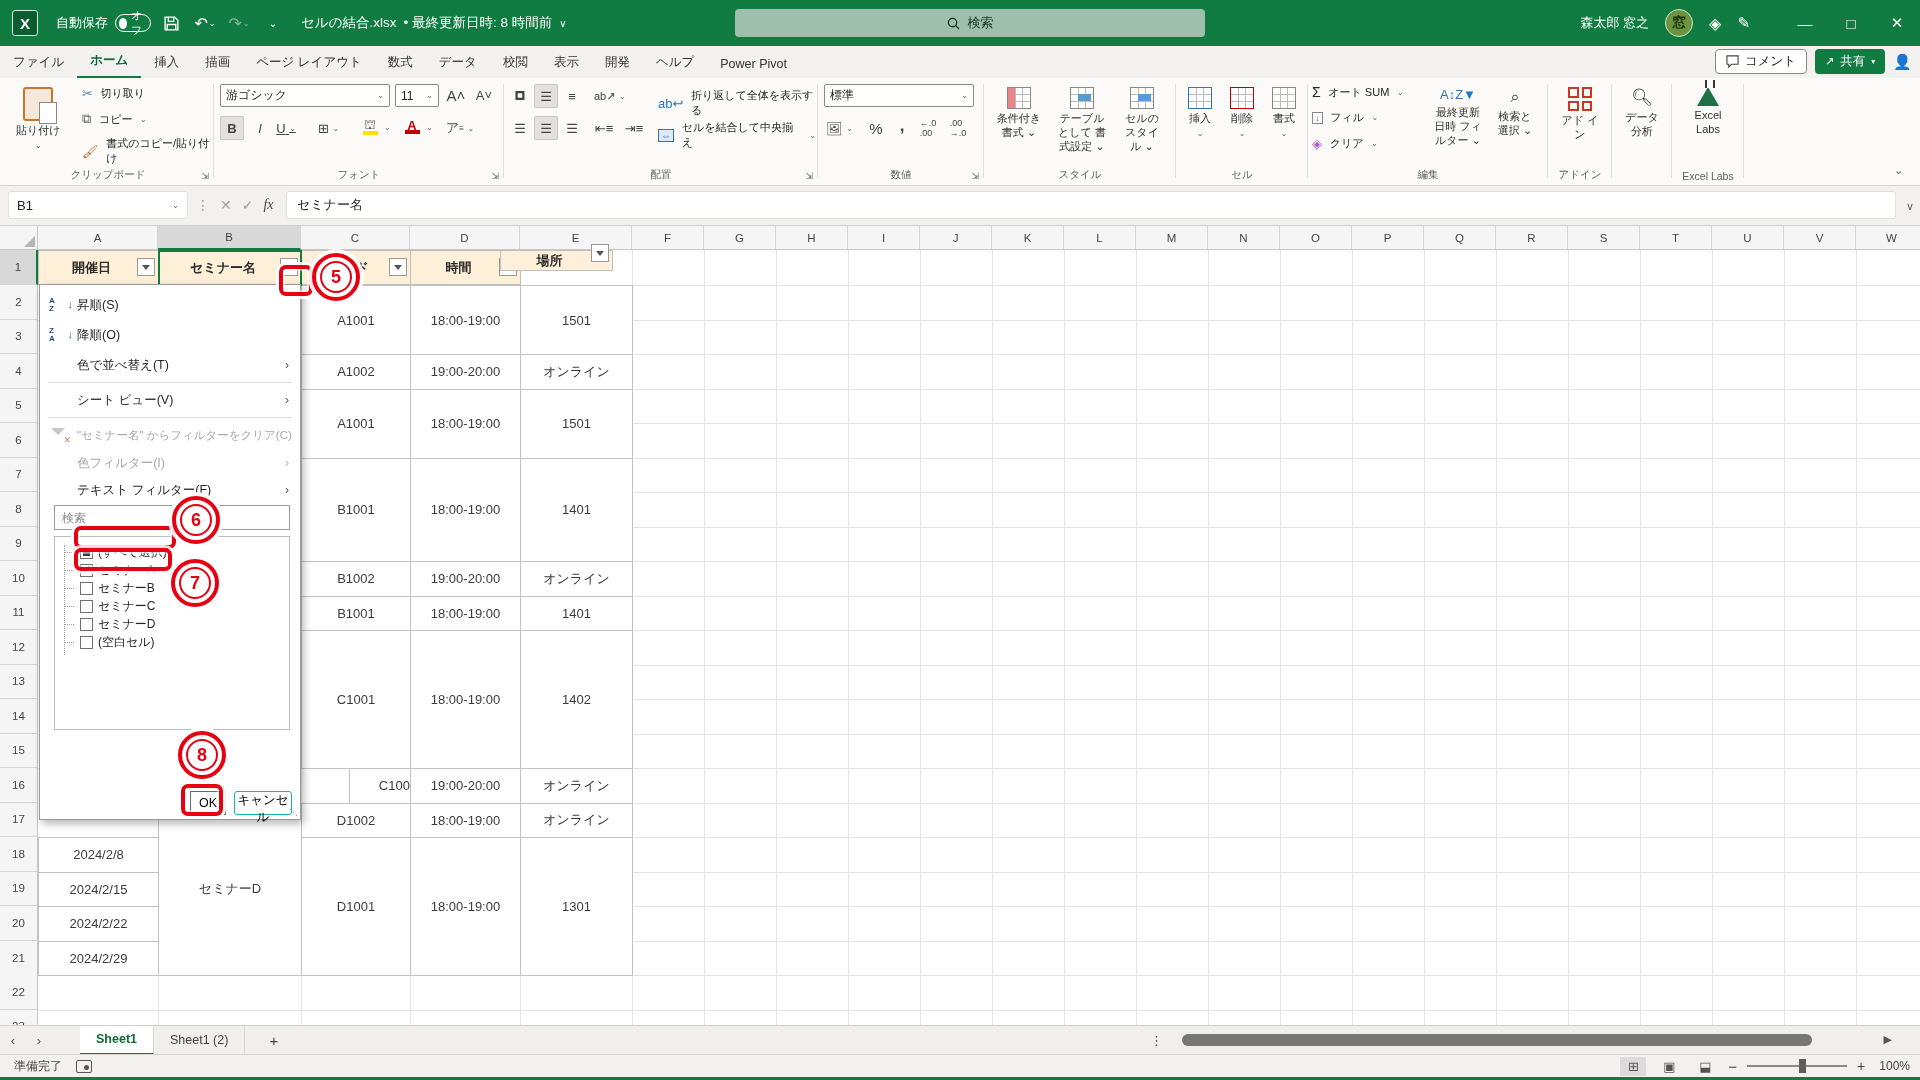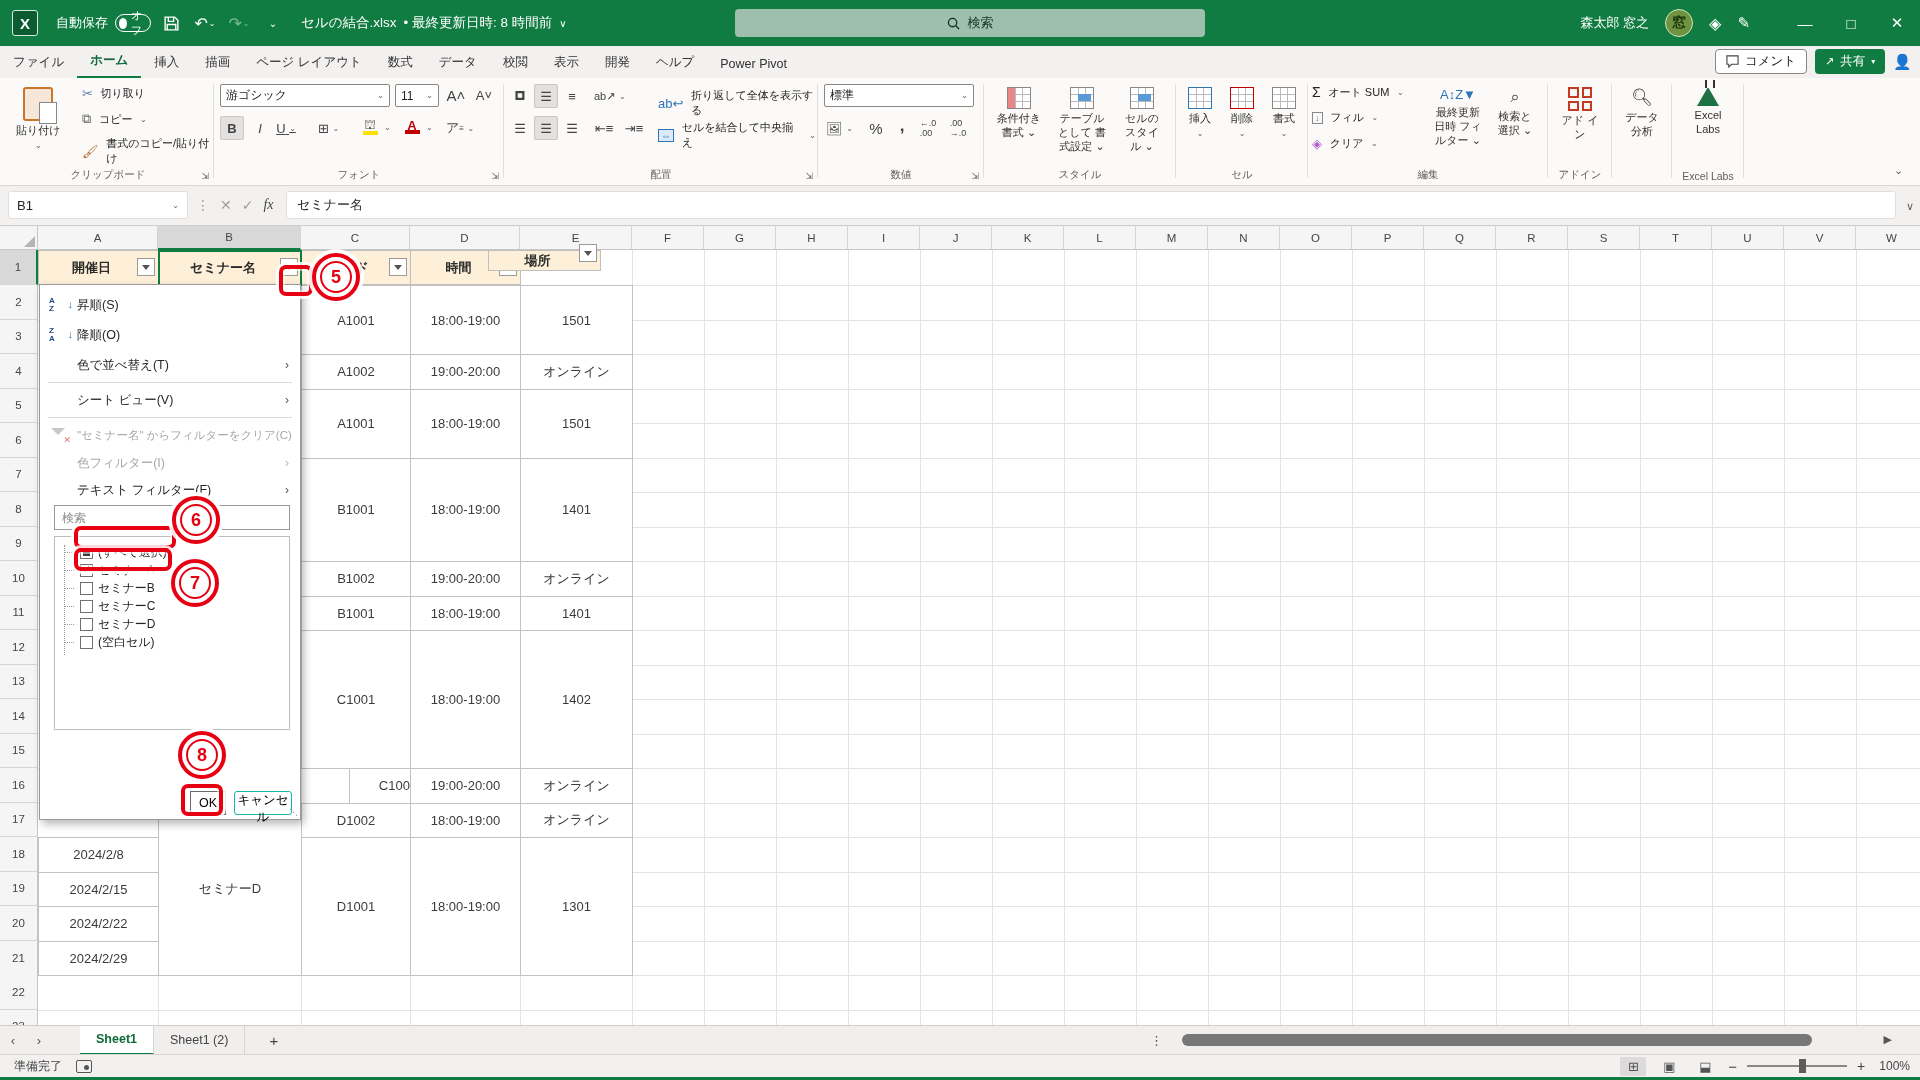--- a/index.html
+++ b/index.html
@@ -588,21 +588,21 @@
         <div class="fbtn"></div>
       </div>
       <div class="thcell" style="left: 301px; top: 24px; width: 110px; height: 35px;">
         <span style="margin-right: 14px;">コード</span>
         <div class="fbtn"></div>
       </div>
       <div class="thcell" style="left: 410px; top: 24px; width: 111px; height: 35px;">
         <span style="margin-right: 14px;">時間</span>
         <div class="fbtn"></div>
       </div>
-      <div class="thcell" style="left: 488px; top: 24px; width: 113px; height: 21px;">
+      <div class="thcell" style="left: 500px; top: 24px; width: 113px; height: 21px;">
         <span style="margin-right: 14px;">場所</span>
         <div class="fbtn"></div>
       </div>
       <div class="tcell" style="left: 301px; top: 59px; width: 110px; height: 70px;">A1001</div>
       <div class="tcell" style="left: 410px; top: 59px; width: 111px; height: 70px;">18:00-19:00</div>
       <div class="tcell" style="left: 520px; top: 59px; width: 113px; height: 70px;">1501</div>
       <div class="tcell" style="left: 301px; top: 128px; width: 110px; height: 35.5px;">A1002</div>
       <div class="tcell" style="left: 410px; top: 128px; width: 111px; height: 35.5px;">19:00-20:00</div>
       <div class="tcell" style="left: 520px; top: 128px; width: 113px; height: 35.5px;">オンライン</div>
       <div class="tcell" style="left: 301px; top: 162.5px; width: 110px; height: 70px;">A1001</div>

